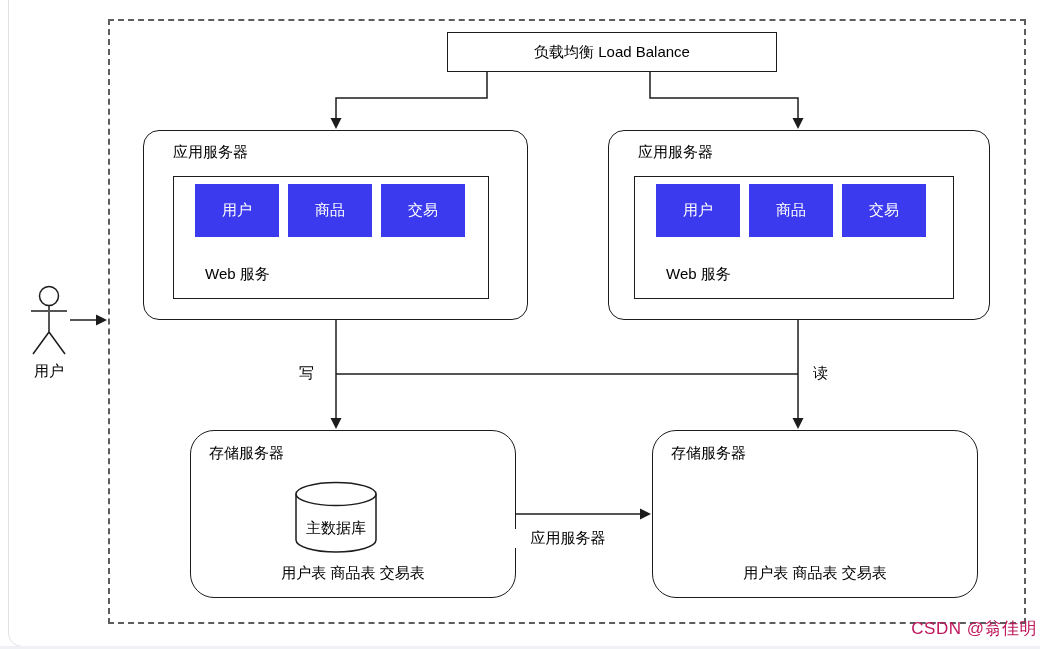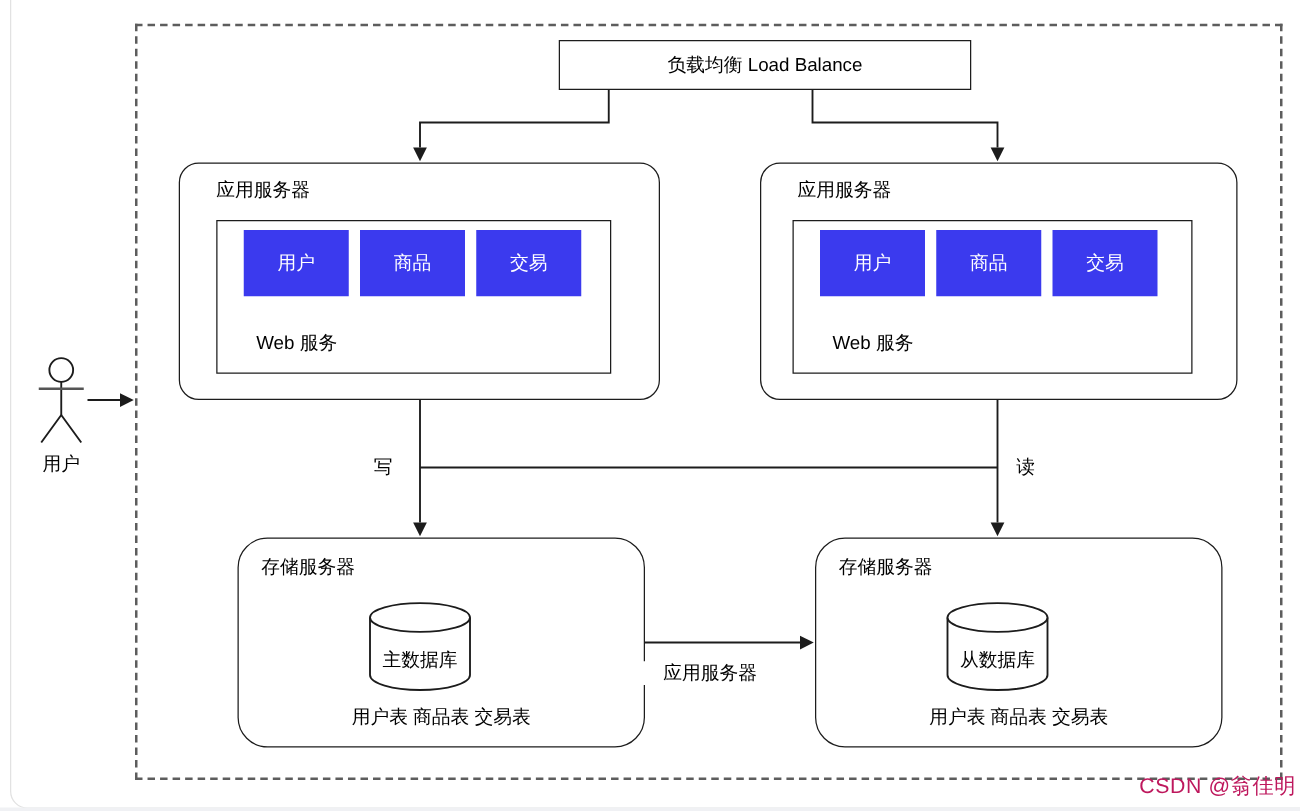--- a/index.html
+++ b/index.html
@@ -124,29 +124,20 @@
           <ellipse cx="42" cy="13" rx="40" ry="11.5"></ellipse>
         </g>
       </svg>
       <div class="cyl-label">主数据库</div>
     </div>
     <div class="tables-label">用户表 商品表 交易表</div>
   </div>
 
   <div class="node storage-box right">
     <div class="storage-title">存储服务器</div>
-    <div class="cylinder">
-      <svg width="84" height="78">
-        <g stroke="#1c1c1c" stroke-width="1.5" fill="#ffffff">
-          <path d="M2,13 V59 A40,12 0 0 0 82,59 V13"></path>
-          <ellipse cx="42" cy="13" rx="40" ry="11.5"></ellipse>
-        </g>
-      </svg>
-      <div class="cyl-label">从数据库</div>
-    </div>
     <div class="tables-label">用户表 商品表 交易表</div>
   </div>
 
   <div class="edge-label write">写</div>
   <div class="edge-label read">读</div>
   <div class="edge-label sync">应用服务器</div>
 
   <div class="actor-label">用户</div>
 
   <div class="watermark">CSDN @翁佳明</div>

